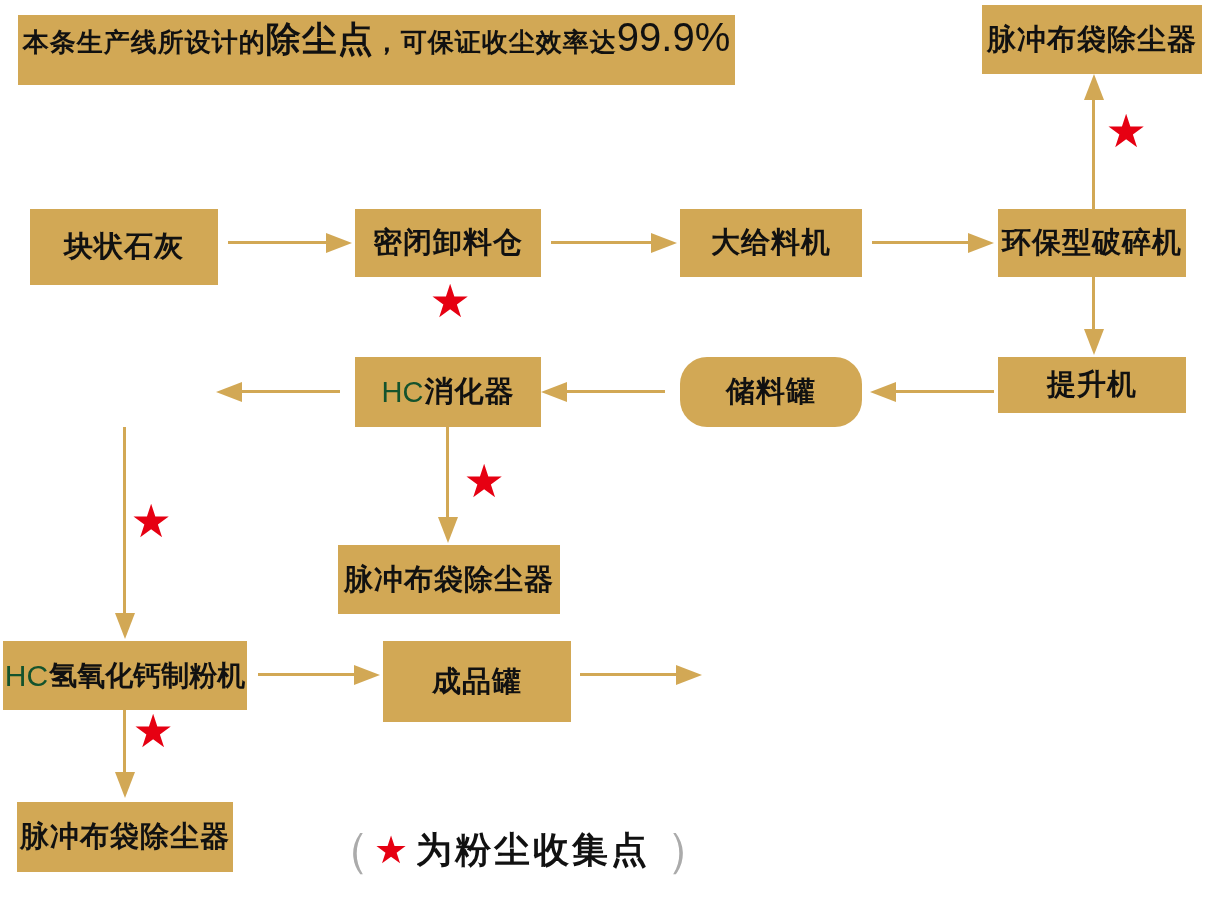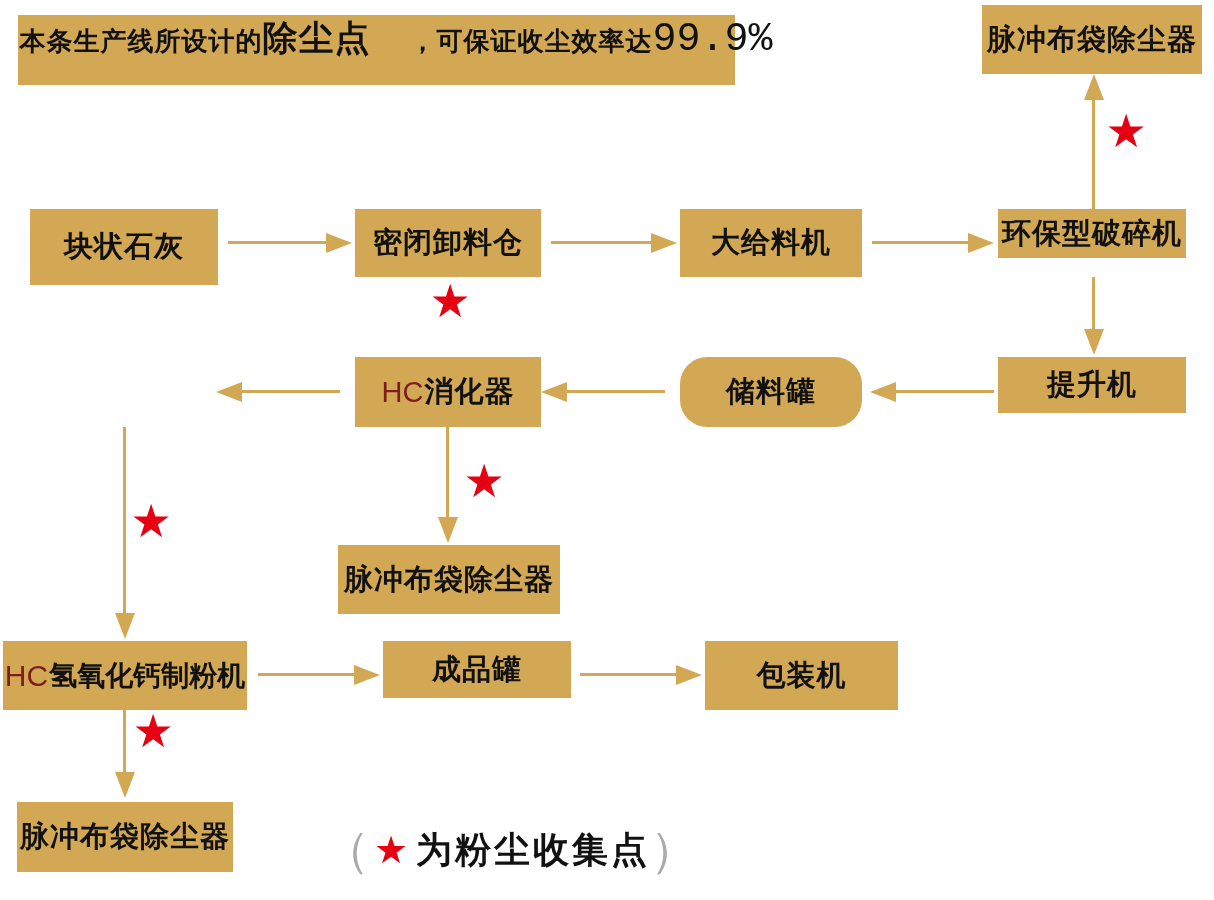--- a/index.html
+++ b/index.html
@@ -6,42 +6,42 @@
   .canvas{
     position:relative;width:1214px;height:900px;background:#ffffff;overflow:hidden;
     font-family:"Liberation Sans","DejaVu Sans",sans-serif;color:#111;
   }
   
   .banner{
     position:absolute;left:18px;top:15px;width:717px;height:70px;
     background:#d2a855;display:flex;align-items:baseline;justify-content:center;
     white-space:nowrap;
   }
-  .banner .b-norm{font-size:26px;font-weight:600;letter-spacing:1px;margin-left:39px;}
+  .banner .b-norm{font-size:26px;font-weight:600;letter-spacing:1px;}
   .banner .b-big{font-size:35px;font-weight:600;letter-spacing:1px;}
-  .banner .b-num{font-size:40px;font-weight:500;letter-spacing:0;font-family:Liberation Mono, monospace;}
+  .banner .b-num{font-size:40px;font-weight:500;letter-spacing:0;}
   
   .node{
     position:absolute;background:#d2a855;display:flex;align-items:center;justify-content:center;
     font-size:29px;font-weight:600;letter-spacing:1px;white-space:nowrap;
   }
-  .node .hc{font-weight:400;color:#7f1d1d;letter-spacing:0;margin-right:1px;}
+  .node .hc{font-weight:400;color:#14532d;letter-spacing:0;margin-right:1px;}
   #n-collector-top{left:982px;top:5px;width:220px;height:69px;}
   #n-lime{left:30px;top:209px;width:188px;height:76px;}
   #n-hopper{left:355px;top:209px;width:186px;height:68px;}
   #n-feeder{left:680px;top:209px;width:182px;height:68px;}
-  #n-crusher{left:998px;top:209px;width:188px;height:49px;}
+  #n-crusher{left:998px;top:209px;width:188px;height:68px;}
   #n-silo{left:30px;top:357px;width:188px;height:70px;}
   #n-digester{left:355px;top:357px;width:186px;height:70px;}
   #n-storage{left:680px;top:357px;width:182px;height:70px;border-radius:27px;}
   #n-elevator{left:998px;top:357px;width:188px;height:56px;}
   #n-collector-mid{left:338px;top:545px;width:222px;height:69px;}
   #n-mill{left:3px;top:641px;width:244px;height:69px;font-size:28px;letter-spacing:0;}
   #n-mill .hc{font-size:30px;}
-  #n-tank{left:383px;top:641px;width:188px;height:57px;font-family:Liberation Mono, monospace;}
+  #n-tank{left:383px;top:641px;width:188px;height:81px;font-family:Liberation Mono, monospace;}
   #n-packer{left:705px;top:641px;width:193px;height:69px;}
   #n-collector-bottom{left:17px;top:802px;width:216px;height:70px;}
   
   .hline{position:absolute;height:3px;background:#d2a855;}
   .head-r{position:absolute;left:100%;top:50%;transform:translateY(-50%);width:0;height:0;
     border-left:26px solid #d2a855;border-top:10px solid transparent;border-bottom:10px solid transparent;}
   .head-l{position:absolute;right:100%;top:50%;transform:translateY(-50%);width:0;height:0;
     border-right:26px solid #d2a855;border-top:10px solid transparent;border-bottom:10px solid transparent;}
   .vline{position:absolute;width:3px;background:#d2a855;}
   .head-d{position:absolute;top:100%;left:50%;transform:translateX(-50%);width:0;height:0;
@@ -66,21 +66,21 @@
     transform:translate(-50%,-50%);font-family:"DejaVu Sans",sans-serif;}
   #s-top{left:1126px;top:131px;}
   #s-hopper{left:450px;top:301px;}
   #s-digester{left:484px;top:481px;}
   #s-silo{left:151px;top:521px;}
   #s-mill{left:153px;top:731px;}
   
   .legend{position:absolute;left:322px;top:818px;height:64px;display:flex;align-items:center;white-space:nowrap;}
   .legend .paren{font-size:48px;font-weight:300;color:#ababab;line-height:1;}
   .legend .lg-star{color:#e60012;font-size:38px;line-height:1;margin:0 8px 0 4px;font-family:"DejaVu Sans",sans-serif;}
-  .legend .lg-text{font-size:36px;font-weight:600;letter-spacing:3px;color:#111;margin-right:0;}
+  .legend .lg-text{font-size:36px;font-weight:600;letter-spacing:3px;color:#111;margin-right:16px;}
 </style>
 </head>
 <body>
 
 <div class="canvas">
 
   <div class="banner">
     <span class="b-norm">本条生产线所设计的</span>
     <span class="b-big">除尘点</span>
     <span class="b-norm">，可保证收尘效率达</span>
@@ -97,21 +97,20 @@
     <span>消化器</span>
   </div>
   <div class="node" id="n-storage">储料罐</div>
   <div class="node" id="n-elevator">提升机</div>
   <div class="node" id="n-collector-mid">脉冲布袋除尘器</div>
   <div class="node" id="n-mill">
     <span class="hc">HC</span>
     <span>氢氧化钙制粉机</span>
   </div>
   <div class="node" id="n-tank">成品罐</div>
-  <div class="node" id="n-packer">包装机</div>
   <div class="node" id="n-collector-bottom">脉冲布袋除尘器</div>
 
   <div class="hline" id="a-lime-hopper">
       <span class="head-r"></span>
     </div>
   <div class="hline" id="a-hopper-feeder">
       <span class="head-r"></span>
     </div>
   <div class="hline" id="a-feeder-crusher">
       <span class="head-r"></span>

